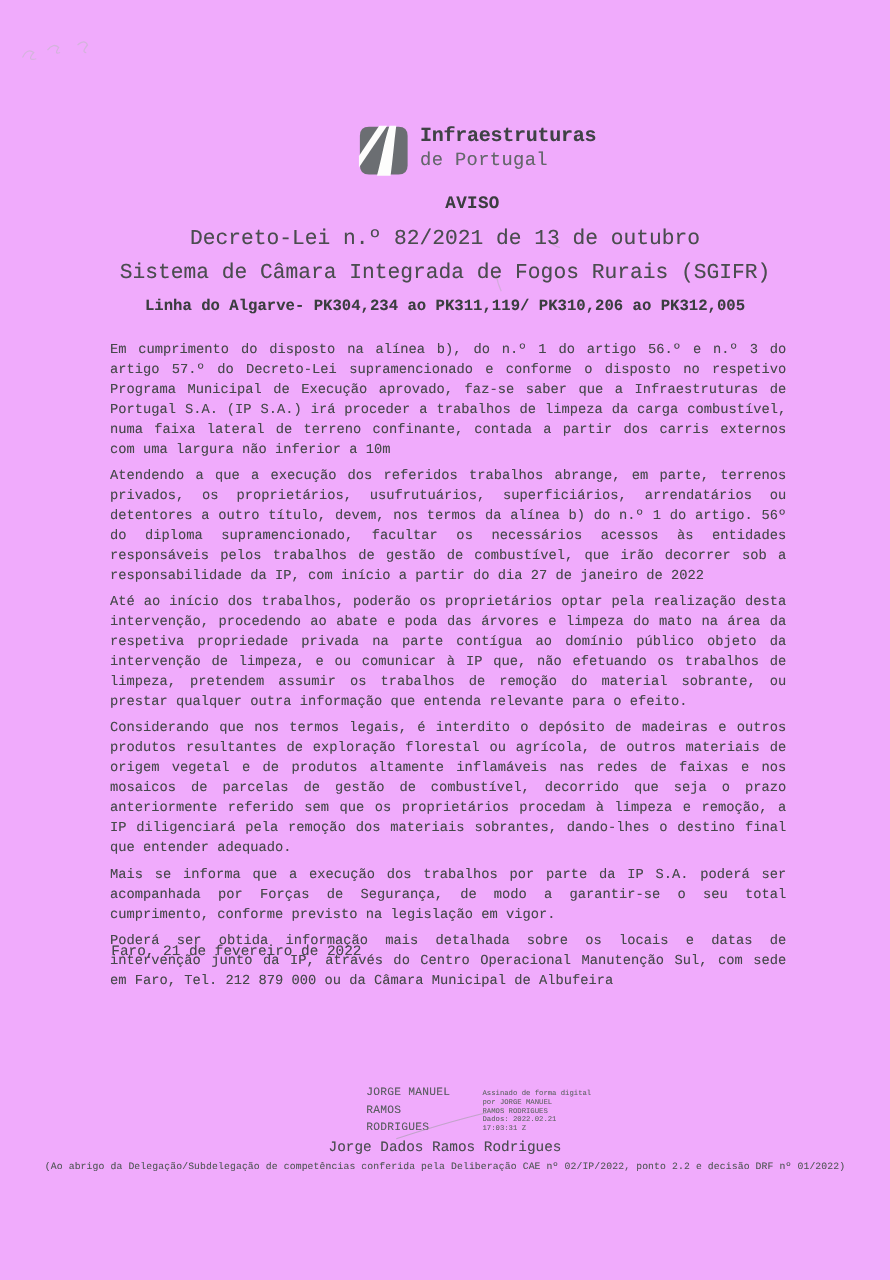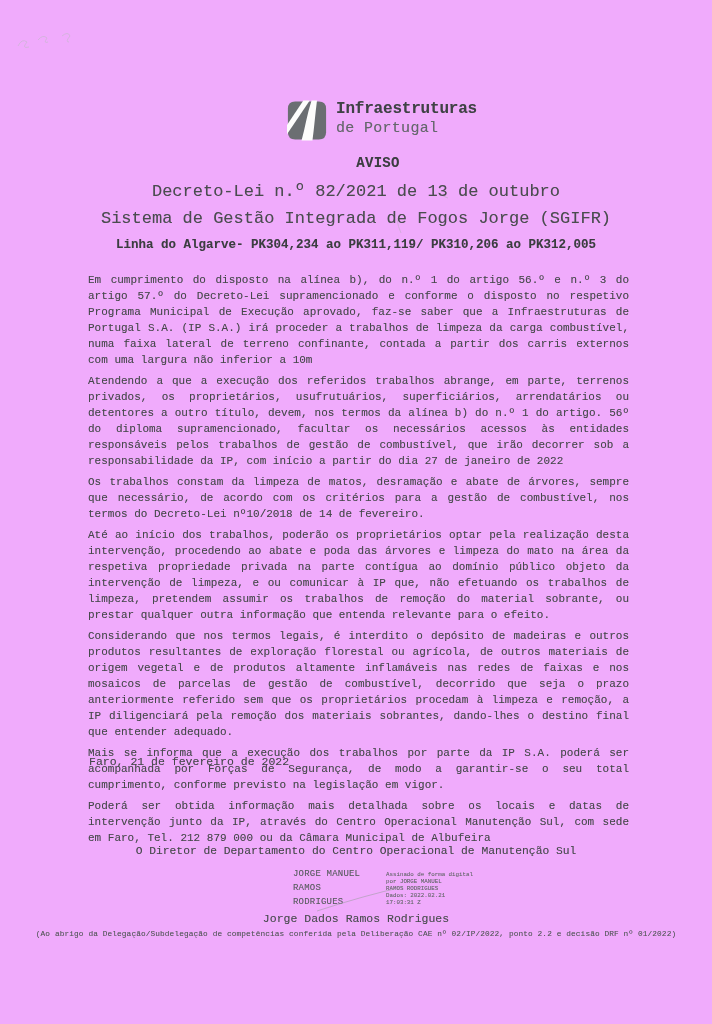--- a/index.html
+++ b/index.html
@@ -63,36 +63,34 @@
     </svg>
     <div class="logo-text">
       <div class="brand1">Infraestruturas</div>
       <div class="brand2">de Portugal</div>
     </div>
   </div>
 
   <div class="header">
     <div class="title">AVISO</div>
     <div class="sub1">Decreto-Lei n.º 82/2021 de 13 de outubro</div>
-    <div class="sub2">Sistema de Gestão Integrada de Fogos Jorge (SGIFR)</div>
+    <div class="sub2">Sistema de Câmara Integrada de Fogos Rurais (SGIFR)</div>
     <div class="sub3">Linha do Algarve- PK304,234 ao PK311,119/ PK310,206 ao PK312,005</div>
   </div>
 
   <div class="bodytext">
       <p>Em cumprimento do disposto na alínea b), do n.º 1 do artigo 56.º e n.º 3 do artigo 57.º do Decreto-Lei supramencionado e conforme o disposto no respetivo Programa Municipal de Execução aprovado, faz-se saber que a Infraestruturas de Portugal S.A. (IP S.A.) irá proceder a trabalhos de limpeza da carga combustível, numa faixa lateral de terreno confinante, contada a partir dos carris externos com uma largura não inferior a 10m</p>
       <p>Atendendo a que a execução dos referidos trabalhos abrange, em parte, terrenos privados, os proprietários, usufrutuários, superficiários, arrendatários ou detentores a outro título, devem, nos termos da alínea b) do n.º 1 do artigo. 56º do diploma supramencionado, facultar os necessários acessos às entidades responsáveis pelos trabalhos de gestão de combustível, que irão decorrer sob a responsabilidade da IP, com início a partir do dia 27 de janeiro de 2022</p>
-      <p>Os trabalhos constam da limpeza de matos, desramação e abate de árvores, sempre que necessário, de acordo com os critérios para a gestão de combustível, nos termos do Decreto-Lei nº10/2018 de 14 de fevereiro.</p>
       <p>Até ao início dos trabalhos, poderão os proprietários optar pela realização desta intervenção, procedendo ao abate e poda das árvores e limpeza do mato na área da respetiva propriedade privada na parte contígua ao domínio público objeto da intervenção de limpeza, e ou comunicar à IP que, não efetuando os trabalhos de limpeza, pretendem assumir os trabalhos de remoção do material sobrante, ou prestar qualquer outra informação que entenda relevante para o efeito.</p>
       <p>Considerando que nos termos legais, é interdito o depósito de madeiras e outros produtos resultantes de exploração florestal ou agrícola, de outros materiais de origem vegetal e de produtos altamente inflamáveis nas redes de faixas e nos mosaicos de parcelas de gestão de combustível, decorrido que seja o prazo anteriormente referido sem que os proprietários procedam à limpeza e remoção, a IP diligenciará pela remoção dos materiais sobrantes, dando-lhes o destino final que entender adequado.</p>
       <p>Mais se informa que a execução dos trabalhos por parte da IP S.A. poderá ser acompanhada por Forças de Segurança, de modo a garantir-se o seu total cumprimento, conforme previsto na legislação em vigor.</p>
       <p>Poderá ser obtida informação mais detalhada sobre os locais e datas de intervenção junto da IP, através do Centro Operacional Manutenção Sul, com sede em Faro, Tel. 212 879 000 ou da Câmara Municipal de Albufeira</p>
     </div>
 
   <div class="date">Faro, 21 de fevereiro de 2022</div>
-  <div class="director">O Diretor de Departamento do Centro Operacional de Manutenção Sul</div>
 
   <div class="sigblock">
     <div class="signame">
         <div>JORGE MANUEL</div>
         <div>RAMOS</div>
         <div>RODRIGUES</div>
       </div>
     <div class="sigdetails">
         <div>Assinado de forma digital</div>
         <div>por JORGE MANUEL</div>

